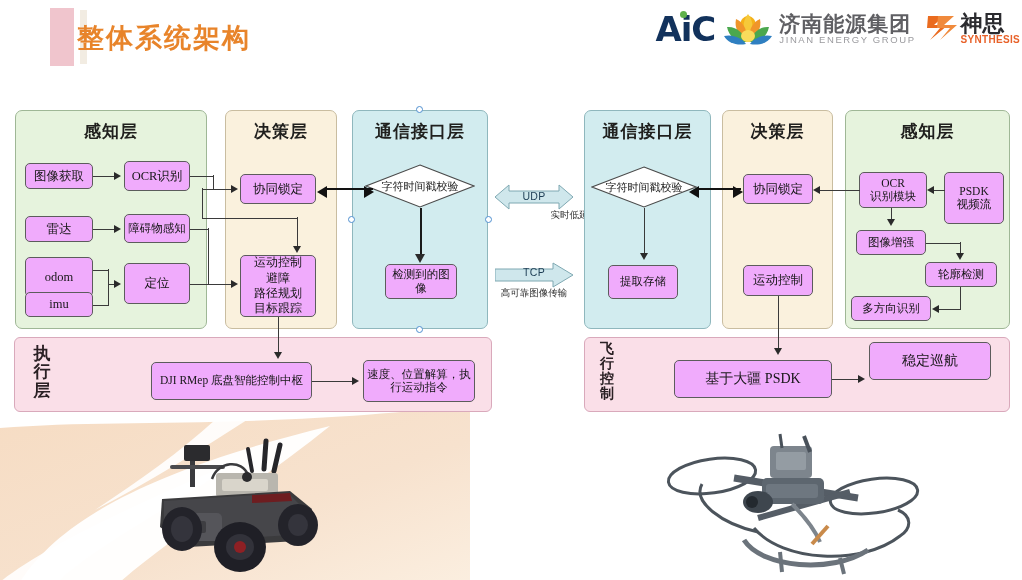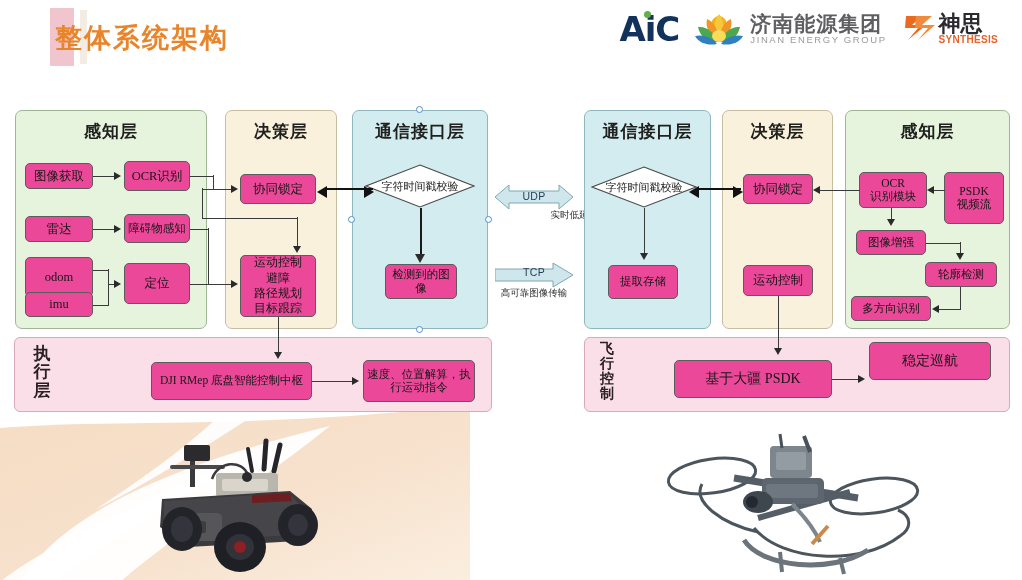--- a/index.html
+++ b/index.html
@@ -8,23 +8,23 @@
     background:#ffffff;
     font-family:"Liberation Serif","DejaVu Serif",serif;
     color:#1a1a1a;
   }
   
   #deco-bg{position:absolute;left:0;top:400px;width:470px;height:180px;overflow:hidden;}
   
   #header{position:absolute;left:0;top:0;width:1022px;height:80px;}
   #bar-pink{position:absolute;left:50px;top:8px;width:24px;height:58px;background:#f0c5cd;}
   #bar-beige{position:absolute;left:80px;top:10px;width:7px;height:54px;background:#f2ece2;}
-  #page-title{position:absolute;left:55px;top:20px;font-size:27px;font-weight:bold;
+  #page-title{position:absolute;left:77px;top:20px;font-size:27px;font-weight:bold;
     letter-spacing:2px;color:#e8842a;font-family:Liberation Mono, monospace;}
-  #logos{position:absolute;right:24px;top:6px;height:46px;display:flex;align-items:center;gap:15px;}
+  #logos{position:absolute;right:2px;top:6px;height:46px;display:flex;align-items:center;gap:8px;}
   .logo{display:flex;align-items:center;}
   #logo-aic{font-size:34px;font-weight:bold;color:#12325c;letter-spacing:-1px;
     font-family:"DejaVu Sans","Liberation Sans",sans-serif;position:relative;}
   #logo-aic .dot{position:absolute;left:25px;top:2px;width:7px;height:7px;border-radius:50%;background:#5fb14b;}
   #logo-jinan{display:flex;align-items:center;gap:6px;}
   #jinan-text{display:flex;flex-direction:column;line-height:1.05;}
   #jinan-cn{font-size:21px;font-weight:bold;color:#5f5f63;letter-spacing:1px;
     font-family:"DejaVu Sans","Liberation Sans",sans-serif;}
   #jinan-en{font-size:9.5px;color:#9a9a9e;letter-spacing:1.6px;
     font-family:"Liberation Sans",sans-serif;}
@@ -41,21 +41,21 @@
   .panel.green{background:#e6f3dd;border:1.3px solid #9fb796;}
   .panel.beige{background:#faf1dd;border:1.3px solid #c9bda0;}
   .panel.cyan{background:#d2ecef;border:1.3px solid #8fb7bd;}
   .panel-title{position:absolute;left:0;right:0;top:9px;text-align:center;
     font-size:17px;font-weight:bold;letter-spacing:1px;color:#20201e;
     font-family:"DejaVu Sans","Liberation Sans",sans-serif;}
   .band{position:absolute;background:#fadfe8;border:1.3px solid #d9a9bb;border-radius:6px;box-sizing:border-box;}
   .band-label{position:absolute;font-size:17px;font-weight:bold;line-height:1.08;
     text-align:center;color:#2a2024;font-family:"DejaVu Sans","Liberation Sans",sans-serif;}
 
-  .nbox{position:absolute;background:#ec4899;border:1.1px solid #5c5c5c;border-radius:5px;
+  .nbox{position:absolute;background:#f0abfc;border:1.1px solid #5c5c5c;border-radius:5px;
     box-sizing:border-box;display:flex;align-items:center;justify-content:center;
     text-align:center;font-size:12.5px;line-height:1.15;color:#161616;padding:1px 2px;}
   .nbox.multi{font-size:12px;line-height:1.28;}
   .nbox.sm{font-size:11.5px;}
   .diamond{position:absolute;}
   .diamond span{position:absolute;left:0;top:50%;width:100%;transform:translateY(-50%);
     text-align:center;font-size:11px;color:#161616;white-space:nowrap;}
 
   
   .h,.v{position:absolute;background:#3a3a3a;}

